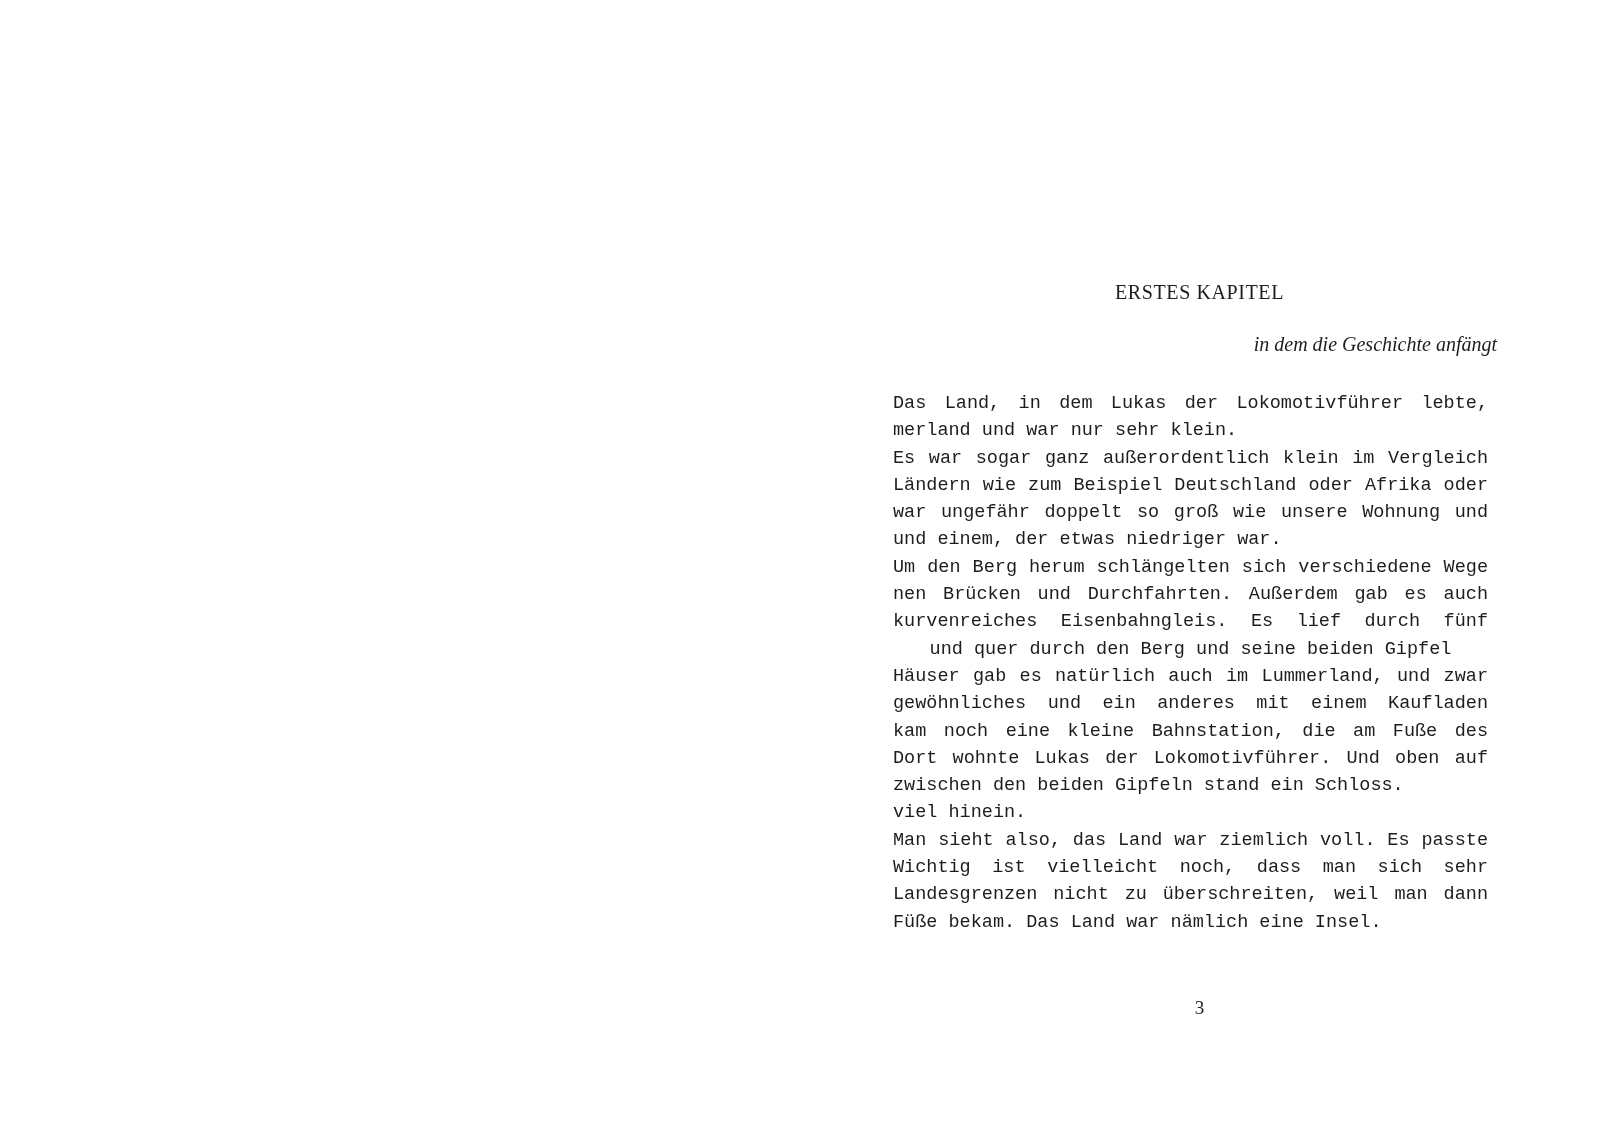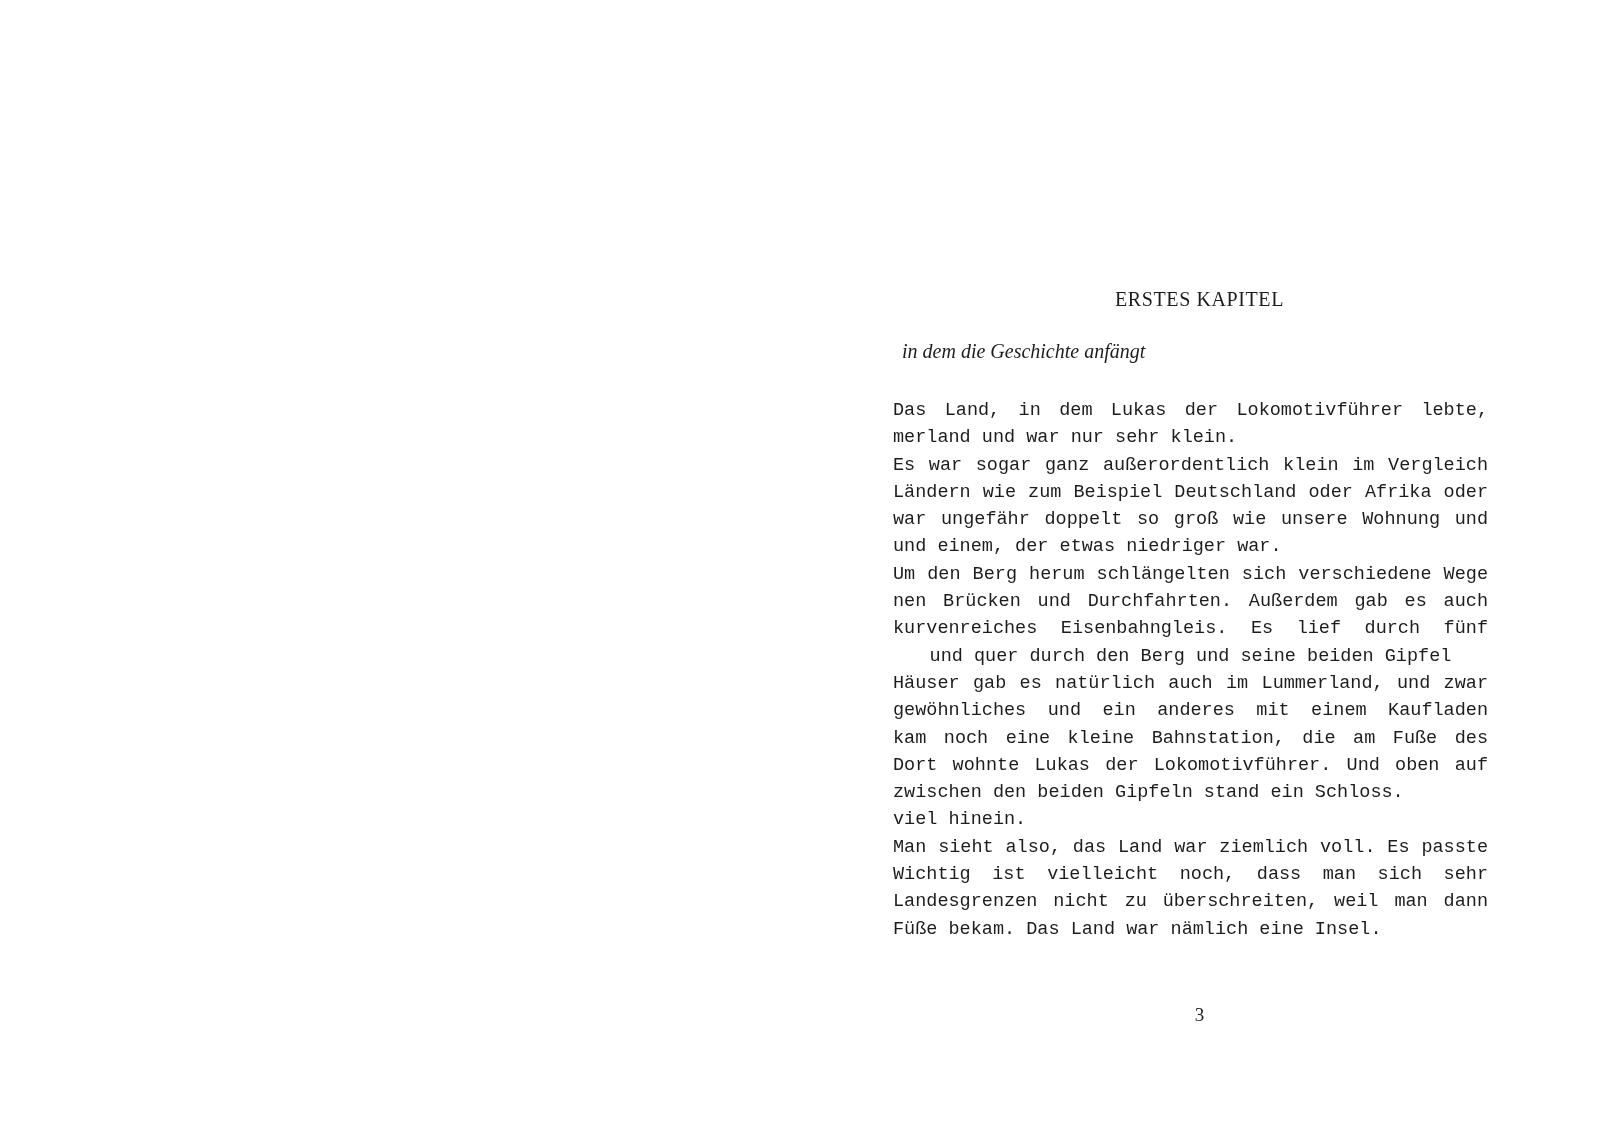--- a/index.html
+++ b/index.html
@@ -11,21 +11,21 @@
     width: 1600px;
     height: 1139px;
     position: relative;
     font-family: "Liberation Serif", serif;
     color: #1d1d1d;
     overflow: hidden;
   }
   .text-block {
     position: absolute;
     left: 893px;
-    top: 15px;
+    top: 8px;
     width: 595px;
     height: 1047px;
   }
   .chapter-heading {
     position: absolute;
     top: 273px;
     left: 0;
     right: 0;
     margin: 0;
     text-align: center;
@@ -33,21 +33,21 @@
     font-size: 20px;
     font-weight: normal;
     letter-spacing: 0.6px;
     line-height: 1.1;
   }
   .chapter-subtitle {
     position: absolute;
     top: 325px;
     left: 0;
     right: 0;
-    text-align: left;
+    text-align: right;
     transform: translateX(9px);
     font-style: italic;
     font-size: 20px;
     line-height: 1.1;
   }
   .chapter-body {
     position: absolute;
     top: 382px;
     left: 0;
     right: 0;

